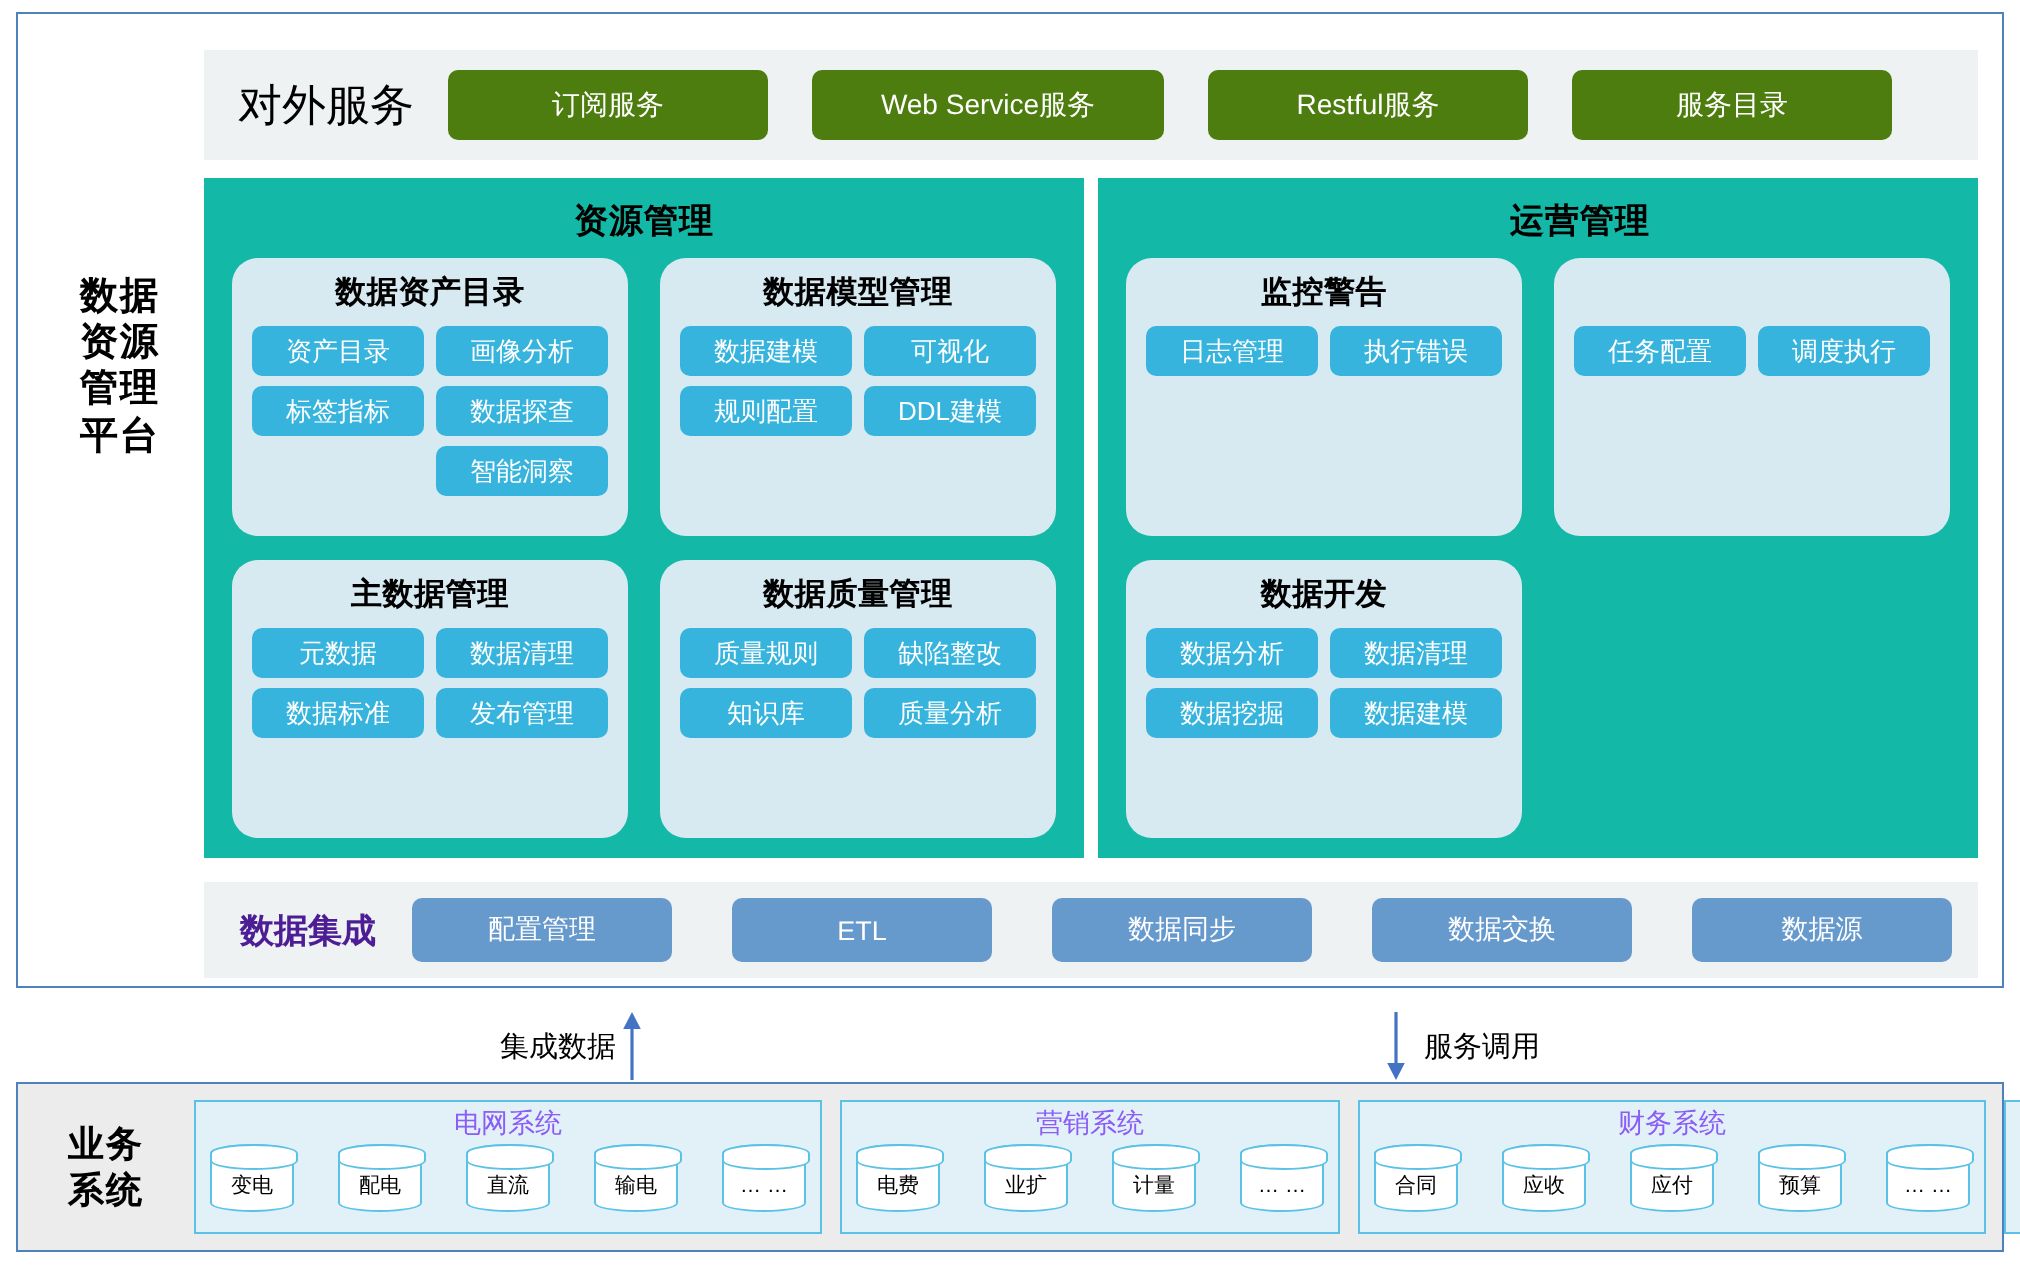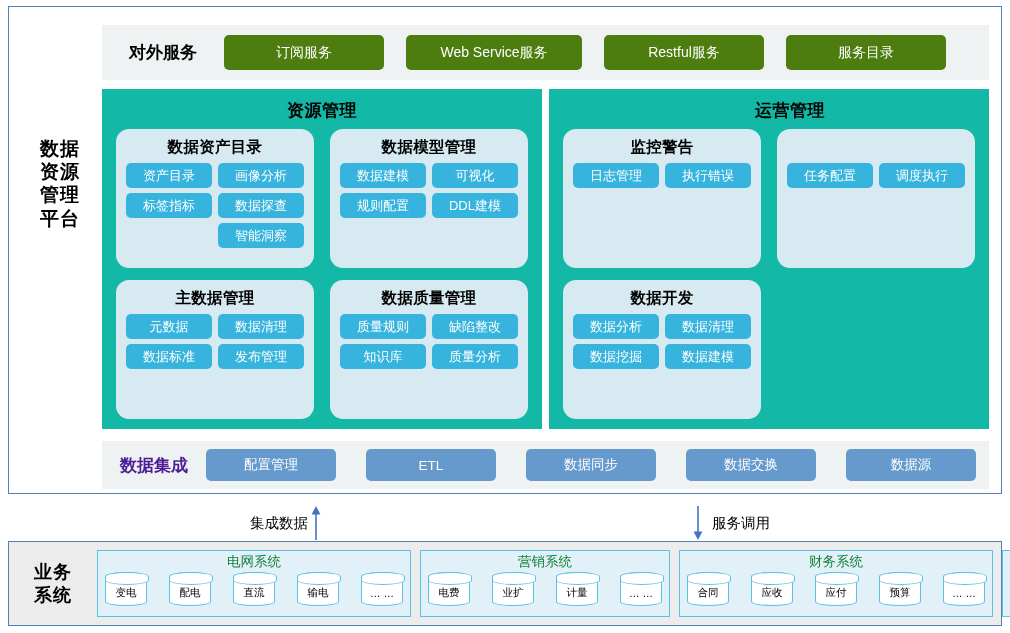--- a/index.html
+++ b/index.html
@@ -21,21 +21,21 @@
     line-height:1.22; letter-spacing:1px;
   }
 
   
   #ext-service-strip{
     position:absolute; left:93px; top:18px; width:887px; height:55px;
     background:#eff2f3;
     display:flex; align-items:center;
   }
   #ext-service-label{
-    font-weight:bold; font-size:17px; color:#000; width:122px;
+    font-weight:normal; font-size:22px; color:#000; width:122px;
     text-align:center; flex:0 0 auto;
   }
   .ext-pill{
     flex:0 0 auto; height:35px; border-radius:5px; background:#4d7c0f;
     color:#fff; font-size:14px; display:flex; align-items:center;
     justify-content:center; margin-right:22px;
   }
   .ext-pill.w1{width:160px;}
   .ext-pill.w2{width:176px;}
   .ext-pill.w3{width:160px;}
@@ -112,21 +112,21 @@
     letter-spacing:1px;
   }
   #biz-groups{
     flex:1 1 auto; display:flex; gap:9px; padding-right:13px; height:67px;
   }
   .biz-group{
     border:1px solid #5bc2e7; background:#e2f1f8;
     display:flex; flex-direction:column; align-items:center;
     padding:3px 7px 4px 7px;
   }
-  .biz-group-title{ font-size:13.5px; color:#15803d; line-height:16px; margin-bottom:2px; }
+  .biz-group-title{ font-size:13.5px; color:#8b5cf6; line-height:16px; margin-bottom:2px; }
   .db-row{ display:flex; gap:22px; align-items:flex-end; }
   .db{
     position:relative; width:42px; height:34px; flex:0 0 auto;
     background:#ffffff; border:1px solid #5bc2e7;
     border-radius:42px / 9px;
     display:flex; align-items:center; justify-content:center;
   }
   .db::before{
     content:""; position:absolute; left:-1px; top:-1px; width:42px; height:11px;
     border:1px solid #5bc2e7; border-radius:42px / 9px; background:#fff;

